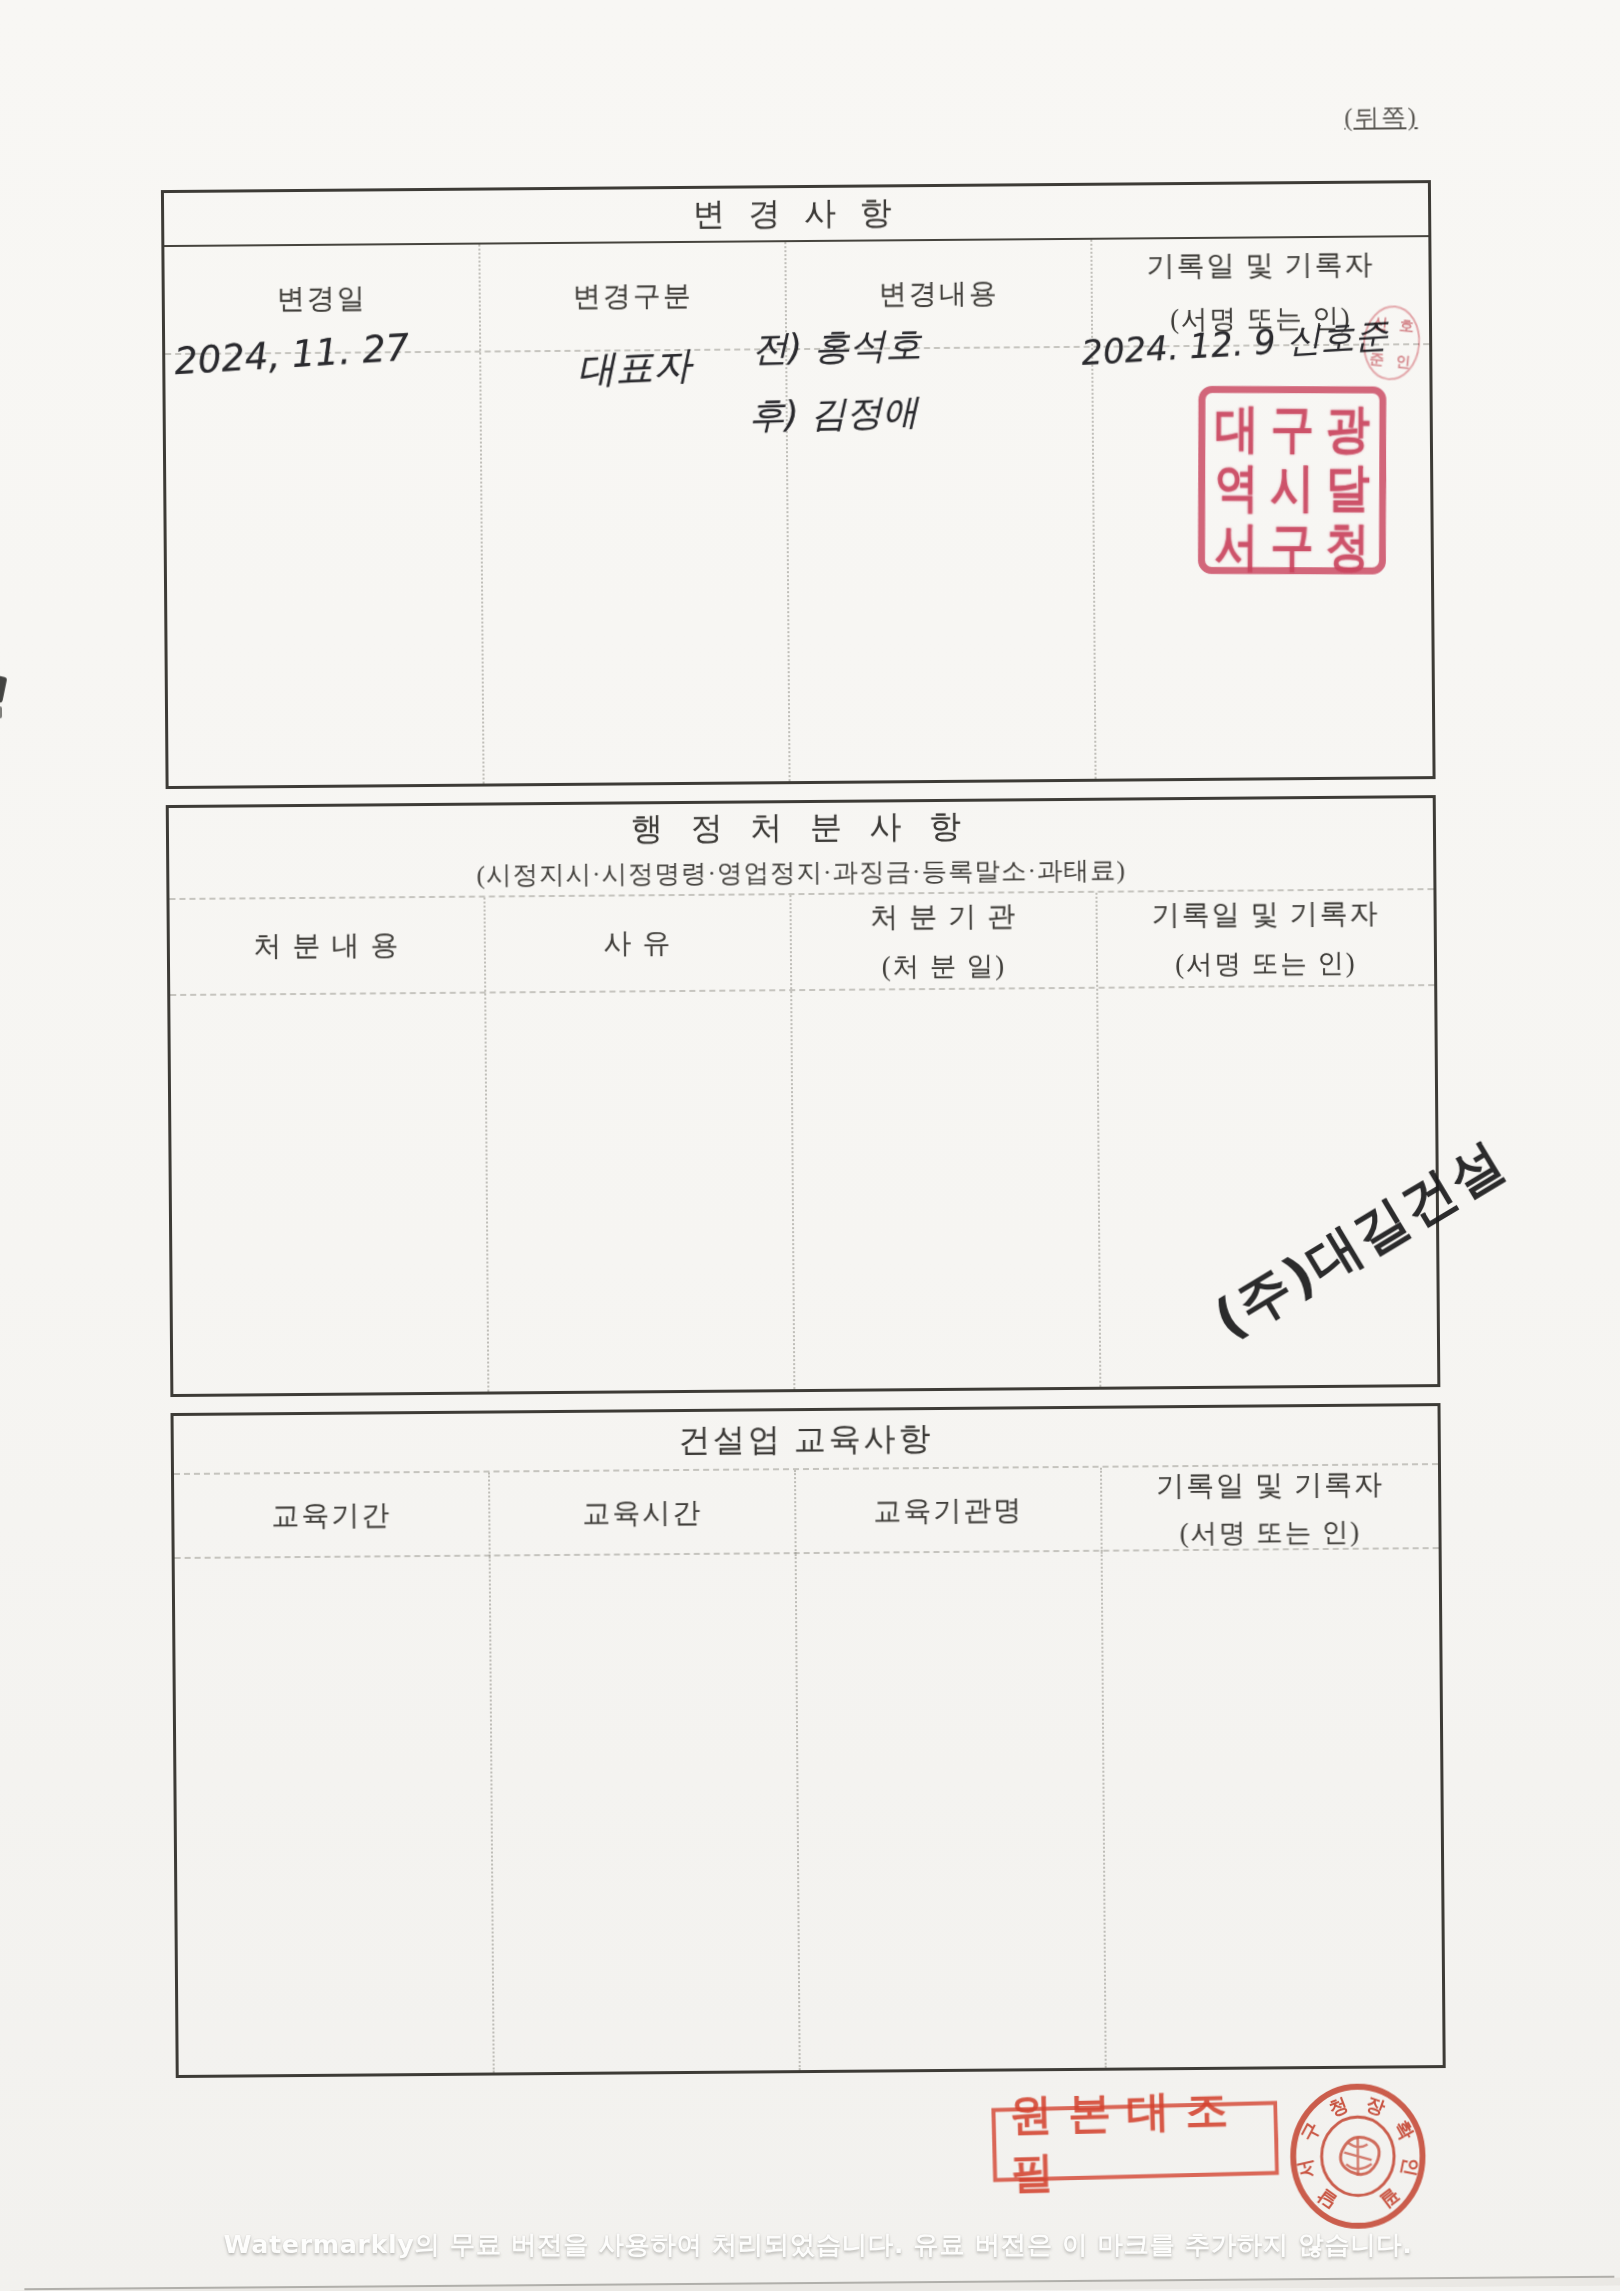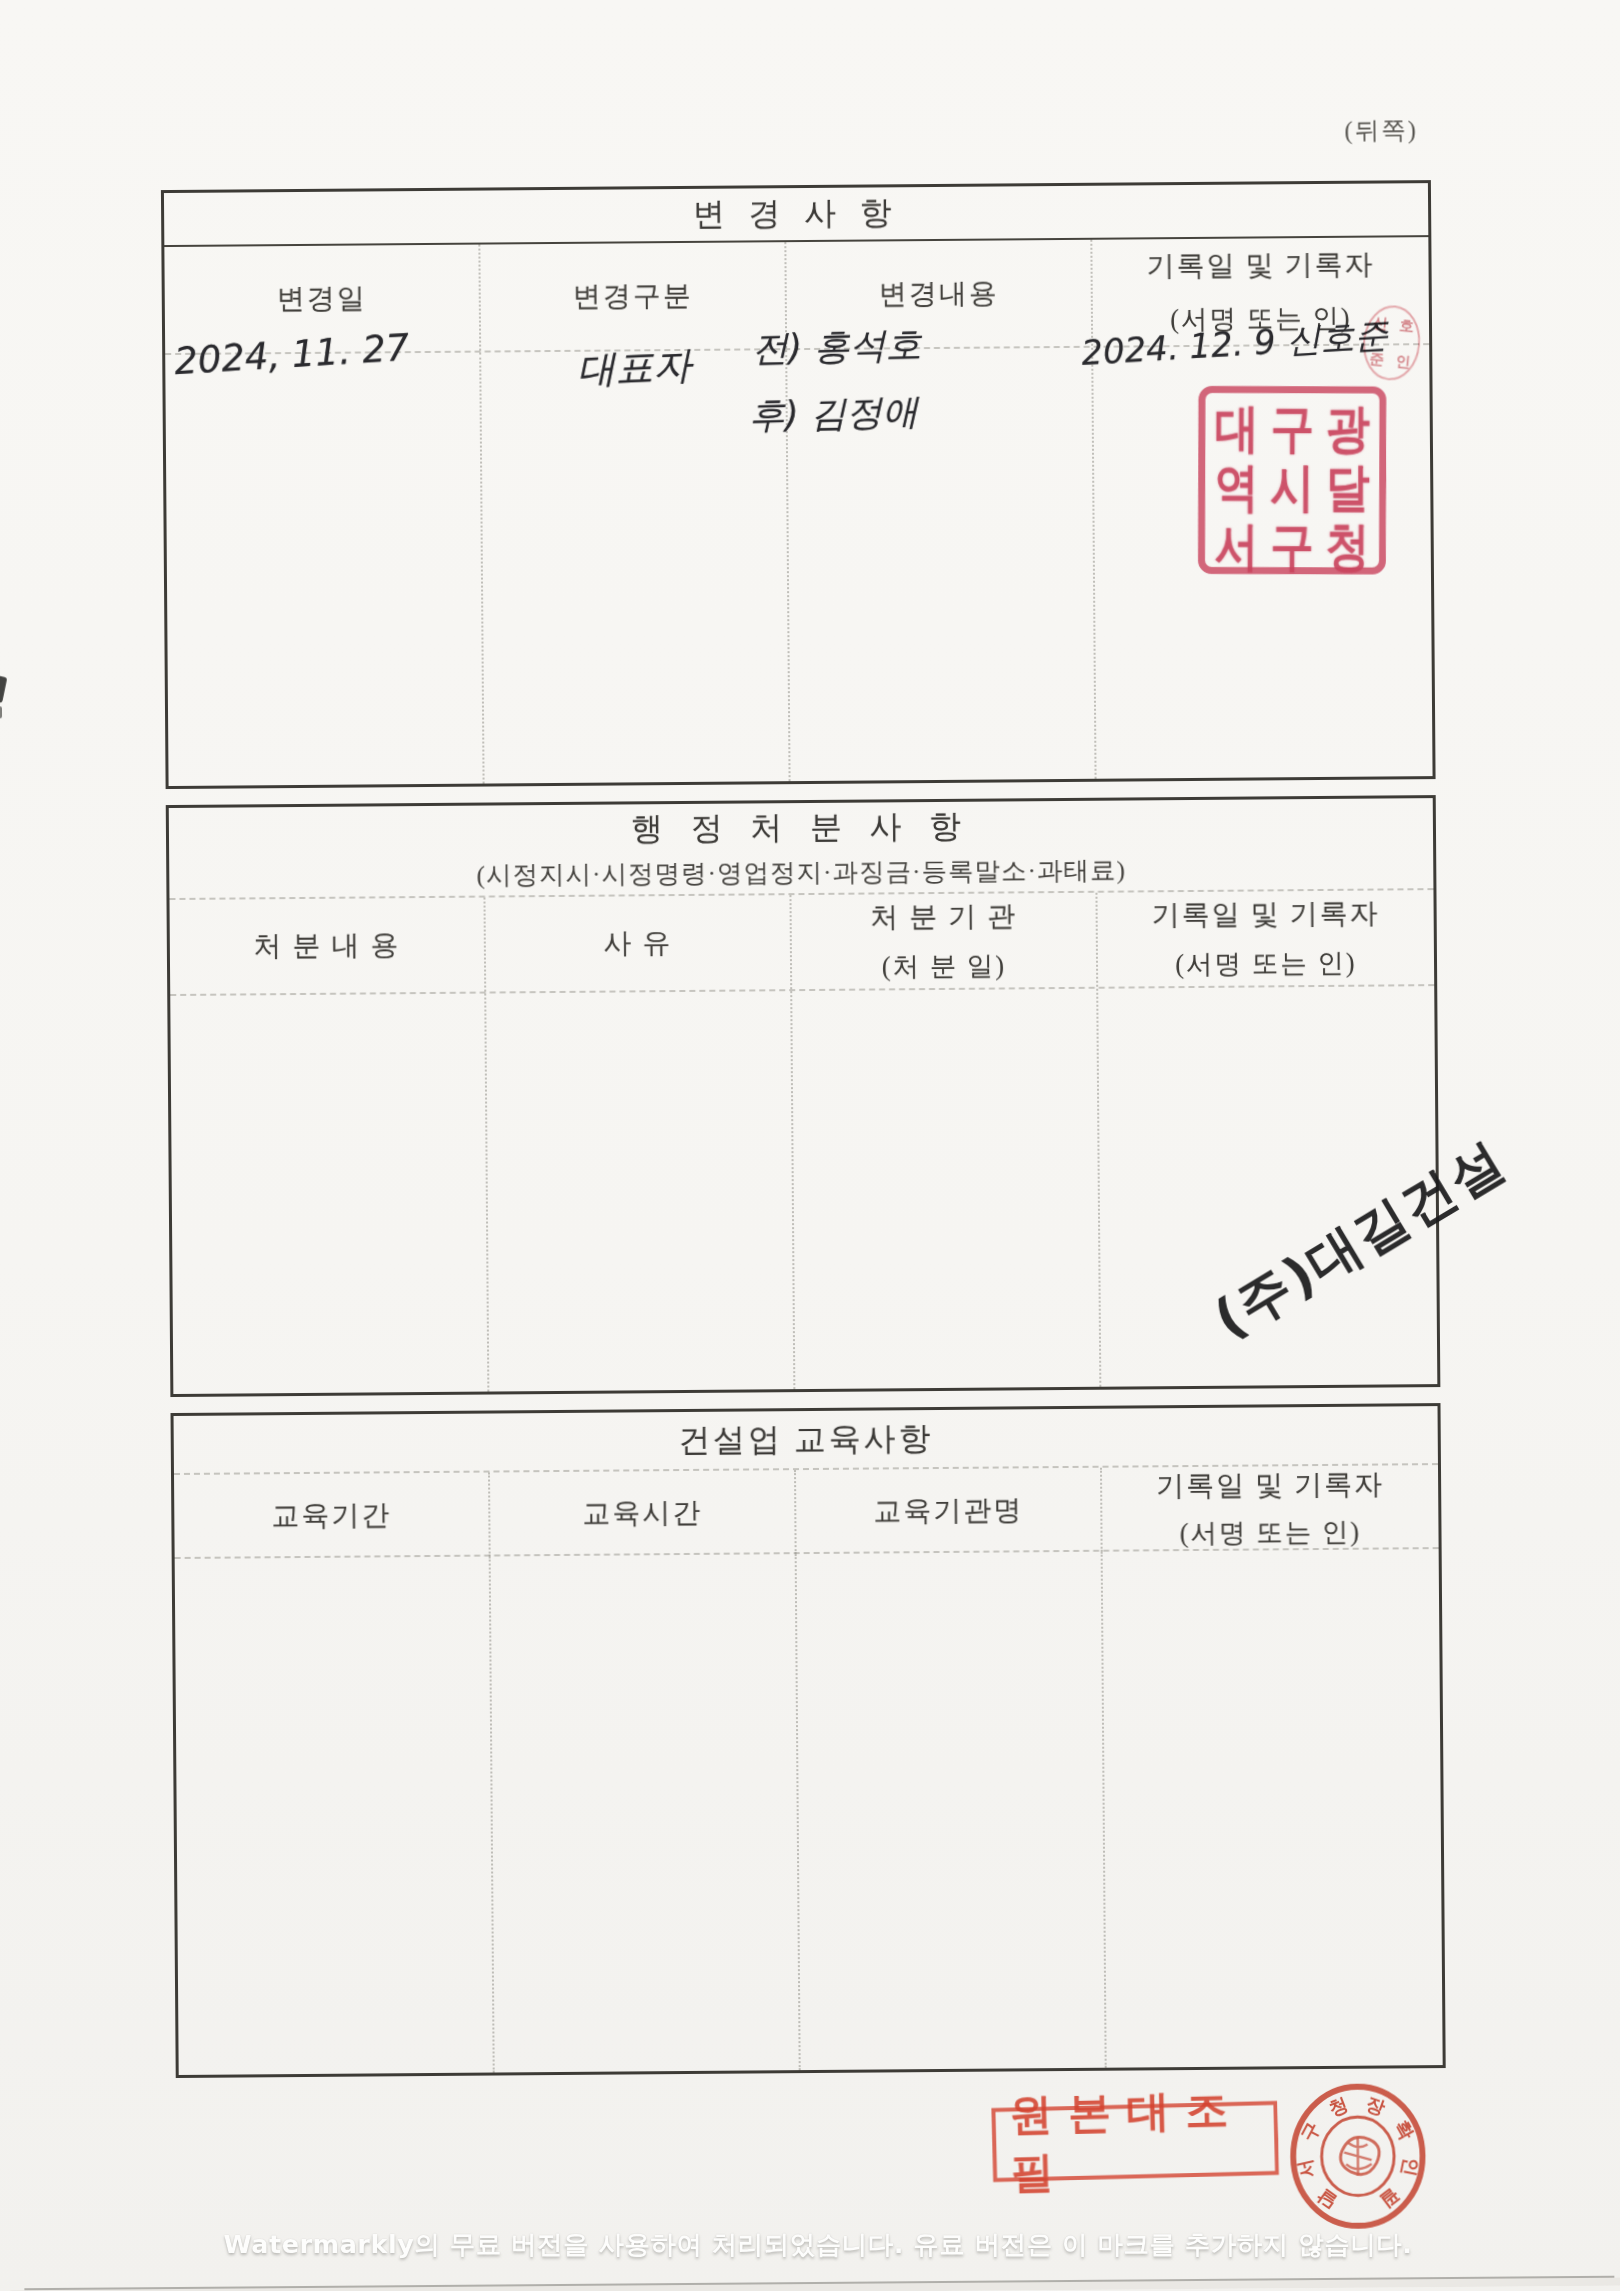--- a/index.html
+++ b/index.html
@@ -5,21 +5,21 @@
   html,body{margin:0;padding:0;background:#ffffff;}
   .page{
     position:relative;width:1620px;height:2292px;overflow:hidden;
     background:linear-gradient(180deg,#f8f7f4 0%,#f6f5f2 55%,#f2f1ee 100%);
     font-family:"Liberation Serif","DejaVu Serif",serif;
     color:#403e3b;
   }
   
   .scan{position:absolute;inset:0;transform:rotate(-0.45deg);transform-origin:50% 42%;}
 
-  .side-label{position:absolute;left:1351px;top:118px;font-size:24.5px;color:#56544f;letter-spacing:2px;}
+  .side-label{position:absolute;left:1351px;top:105px;font-size:24.5px;color:#56544f;letter-spacing:2px;text-decoration:underline;}
 
   
   .doc-table{position:absolute;left:167px;width:1270px;border:3.9px solid #3d3b36;box-sizing:border-box;display:flex;flex-direction:column;background:transparent;}
   .t-title{display:flex;align-items:center;justify-content:center;font-size:32px;letter-spacing:7.8px;color:#3c3a37;text-shadow:0 0 1px rgba(70,70,66,.35);}
   .t-title-solid{border-bottom:2.9px solid #45433d;}
   .t-title-faint{border-bottom:2px dashed rgba(150,147,139,.5);}
   .t-subtitle{display:flex;align-items:center;justify-content:center;font-size:25.5px;letter-spacing:1px;color:#45433f;}
   .t-head,.t-body{display:grid;grid-template-columns:24.85% 24.2% 24.2% 26.75%;}
   .t-head{border-bottom:2px dashed rgba(150,147,139,.5);}
   .t-body{flex:1;}

